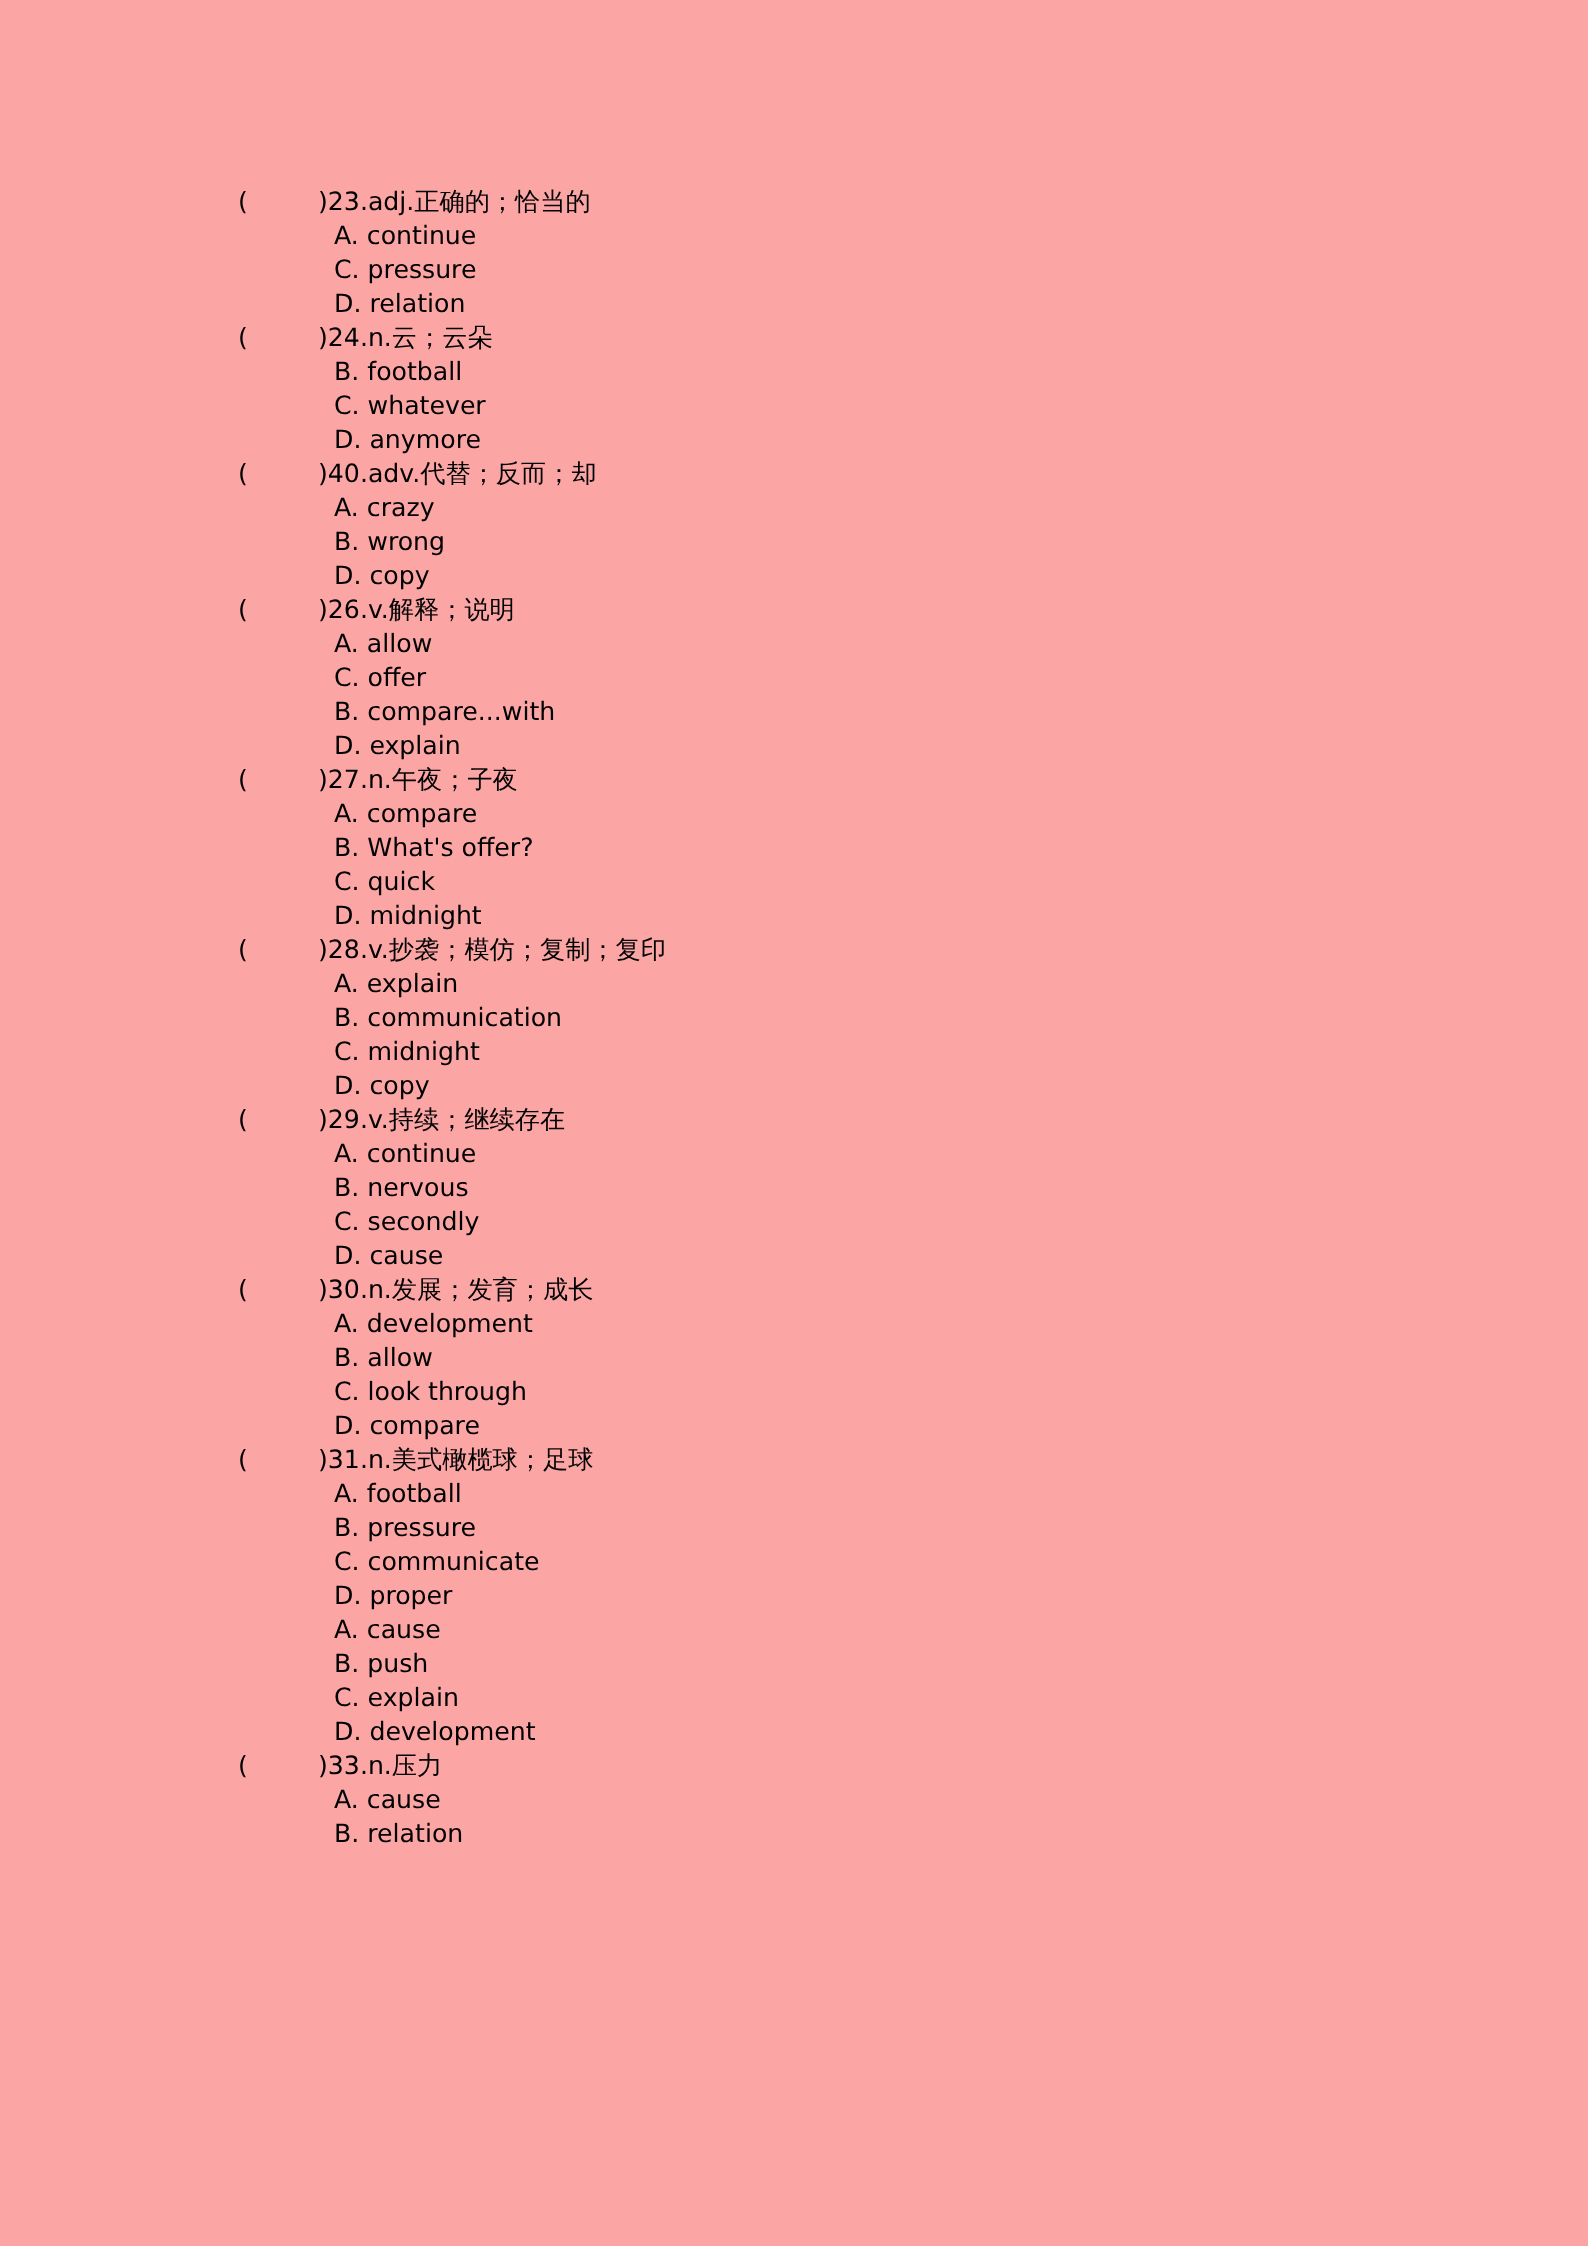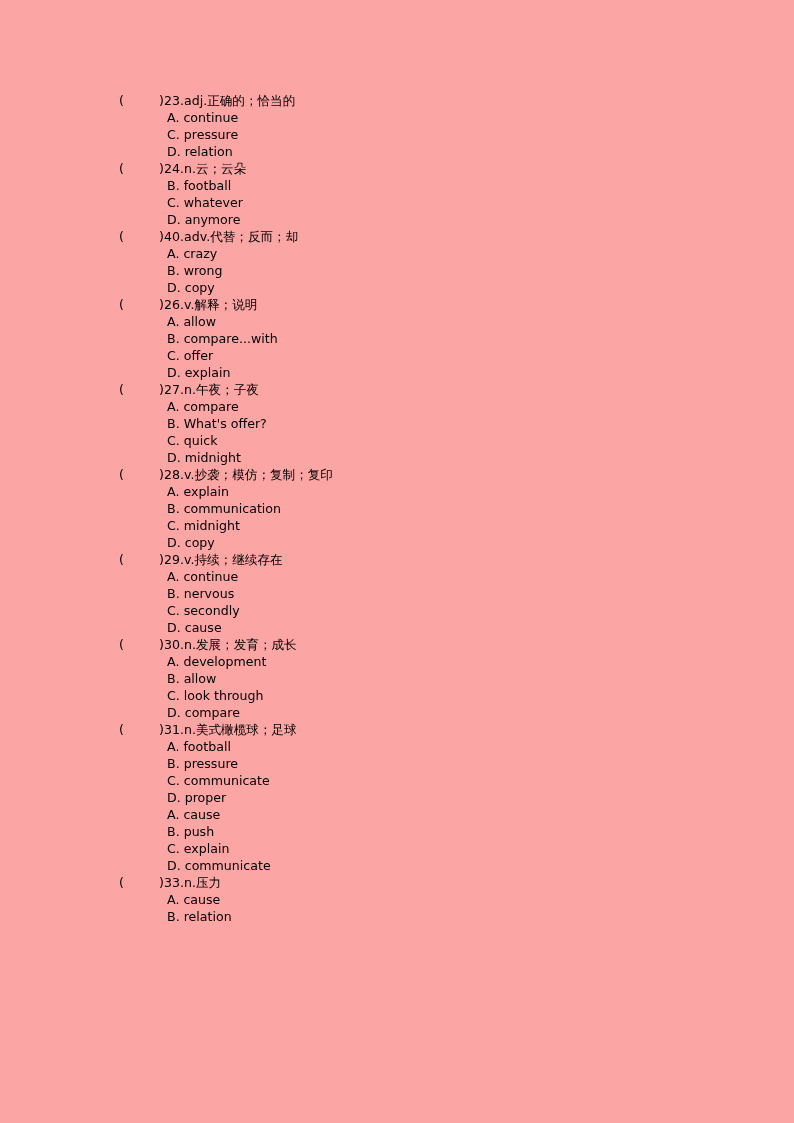--- a/index.html
+++ b/index.html
@@ -69,22 +69,22 @@
       </div>
       <div class="question-block">
         <div class="stem"><span class="paren-open">(</span><span class="stem-text">)40.adv.代替；反而；却</span></div>
         <div class="option">A. crazy</div>
         <div class="option">B. wrong</div>
         <div class="option">D. copy</div>
       </div>
       <div class="question-block">
         <div class="stem"><span class="paren-open">(</span><span class="stem-text">)26.v.解释；说明</span></div>
         <div class="option">A. allow</div>
+        <div class="option">C. offer</div>
         <div class="option">B. compare...with</div>
-        <div class="option">C. offer</div>
         <div class="option">D. explain</div>
       </div>
       <div class="question-block">
         <div class="stem"><span class="paren-open">(</span><span class="stem-text">)27.n.午夜；子夜</span></div>
         <div class="option">A. compare</div>
         <div class="option">B. What's offer?</div>
         <div class="option">C. quick</div>
         <div class="option">D. midnight</div>
       </div>
       <div class="question-block">
@@ -112,21 +112,21 @@
         <div class="stem"><span class="paren-open">(</span><span class="stem-text">)31.n.美式橄榄球；足球</span></div>
         <div class="option">A. football</div>
         <div class="option">B. pressure</div>
         <div class="option">C. communicate</div>
         <div class="option">D. proper</div>
       </div>
       <div class="question-block">
         <div class="option">A. cause</div>
         <div class="option">B. push</div>
         <div class="option">C. explain</div>
-        <div class="option">D. communicate</div>
+        <div class="option">D. development</div>
       </div>
       <div class="question-block">
         <div class="stem"><span class="paren-open">(</span><span class="stem-text">)33.n.压力</span></div>
         <div class="option">A. cause</div>
         <div class="option">B. relation</div>
       </div>
     </div>
 </div>
 
 </body></html>

